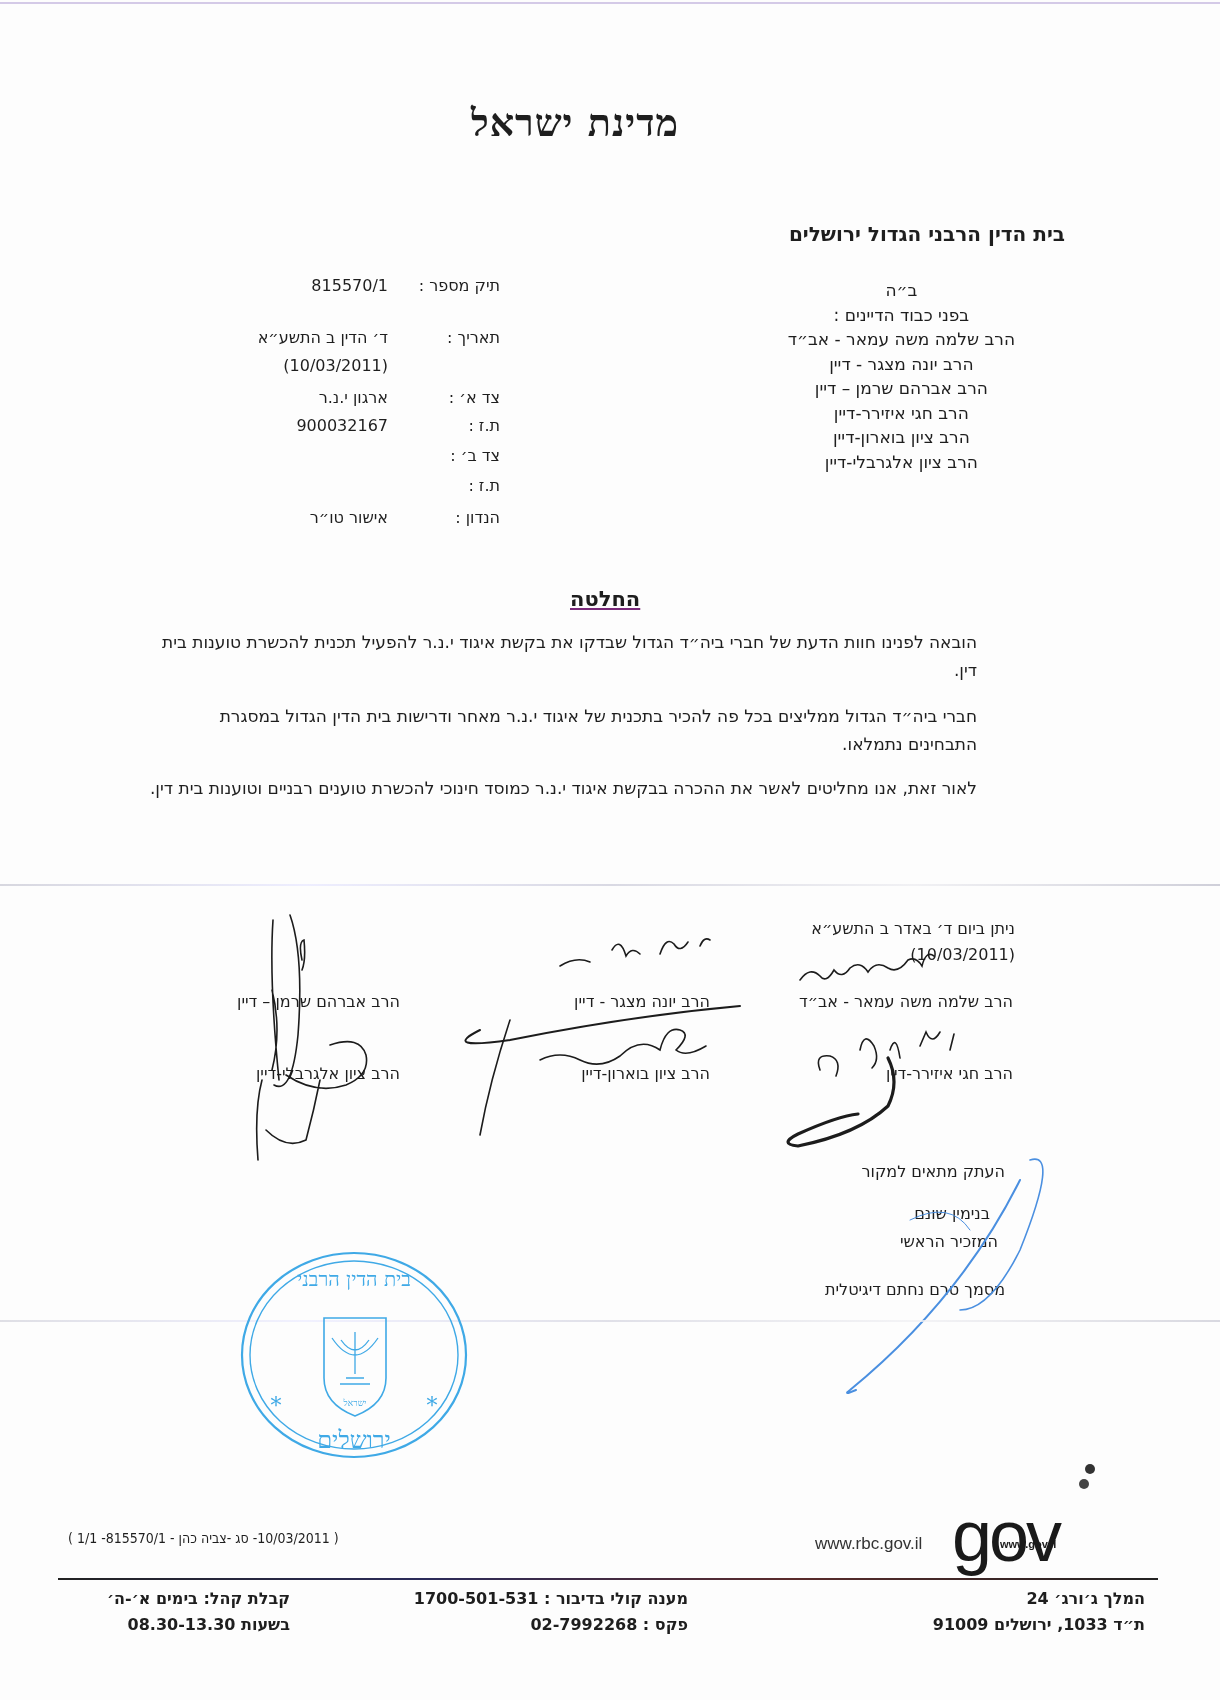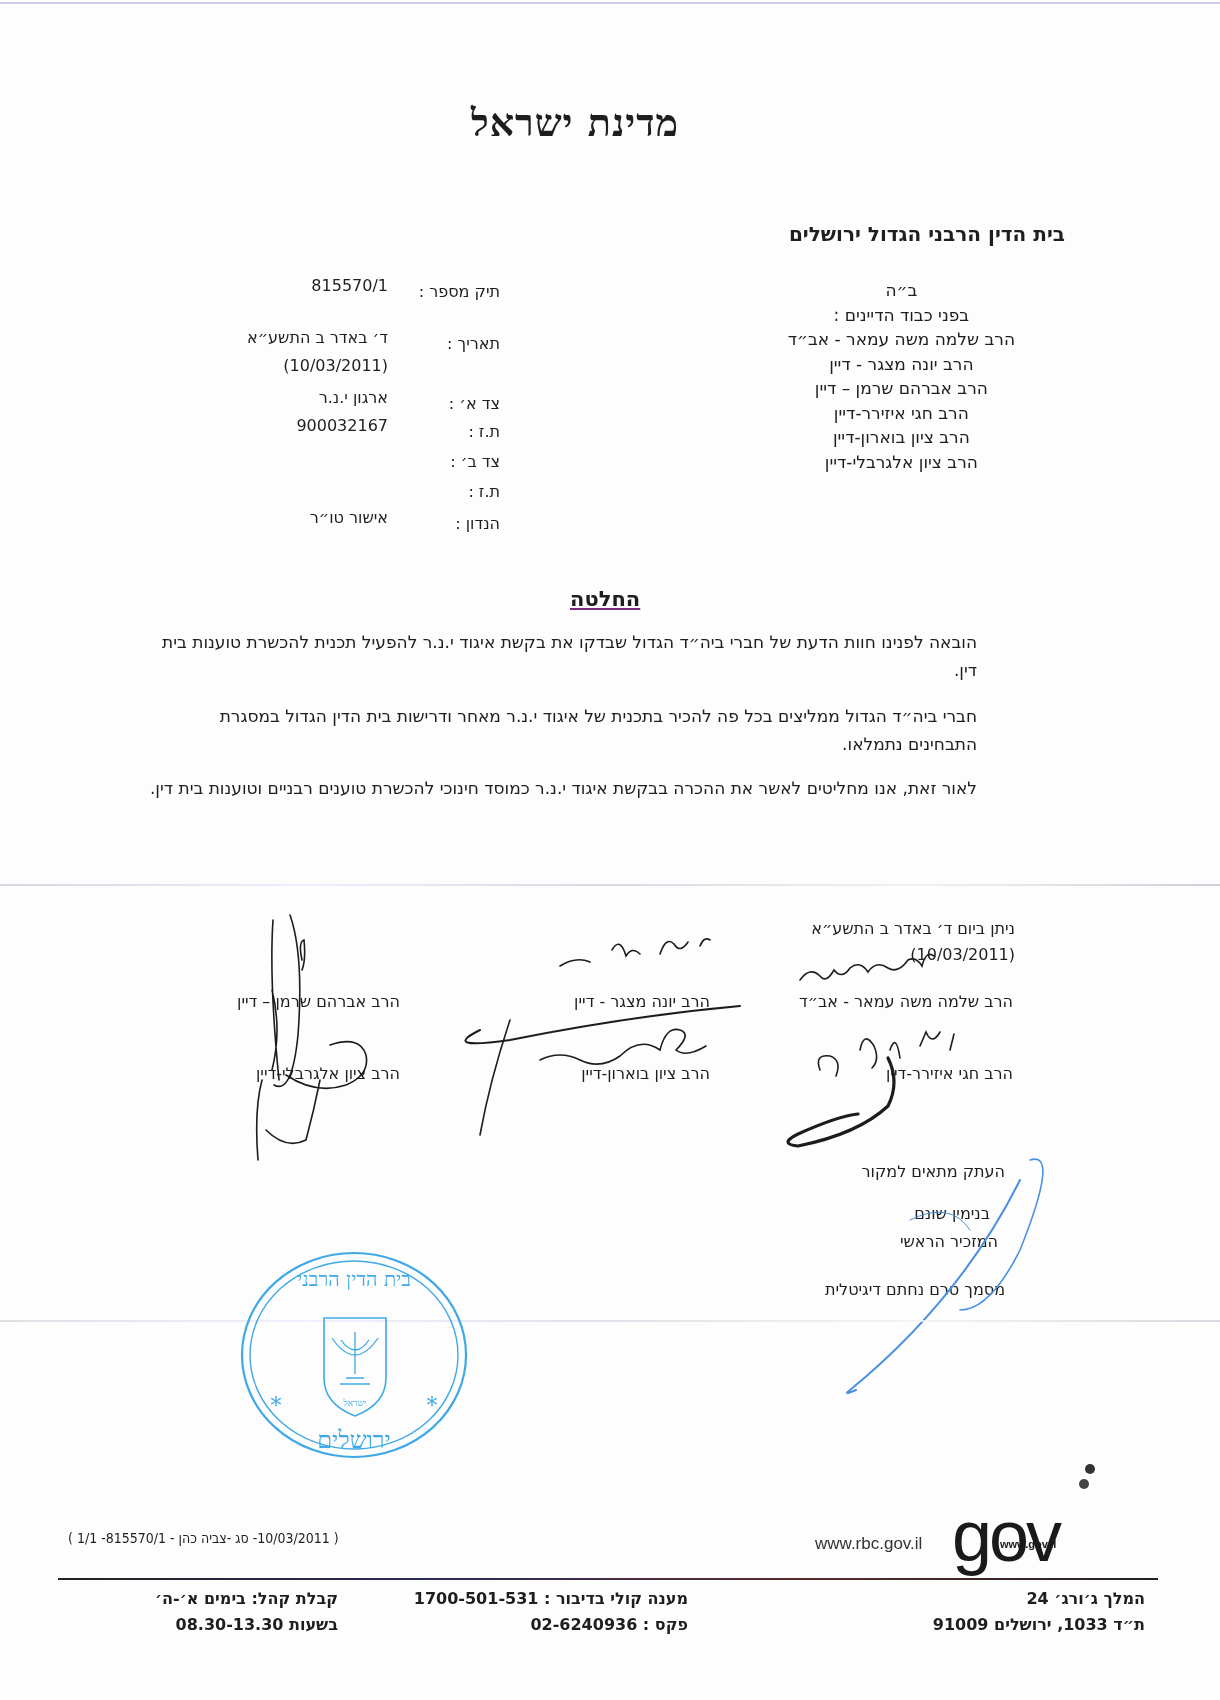--- a/index.html
+++ b/index.html
@@ -7,21 +7,21 @@
        font-family:"DejaVu Sans","Liberation Sans",sans-serif;color:#1e1e1e;}
   .abs{position:absolute;}
   .rtl{direction:rtl;text-align:right;unicode-bidi:plaintext;}
   .topline{position:absolute;left:0;top:2px;width:1220px;height:2px;background:#b9a9d8;opacity:.6;}
   .title{left:440px;top:100px;width:270px;text-align:center;font-size:38px;font-weight:bold;
          font-family:"DejaVu Serif","Liberation Serif",serif;letter-spacing:1px;}
   .court{right:155px;top:222px;font-size:20px;font-weight:bold;}
   .judges{right:205px;top:278px;font-size:17px;line-height:24.5px;text-align:center;}
   .meta{left:210px;top:276px;width:290px;font-size:16px;}
   .meta .row{position:absolute;left:0;width:290px;height:24px;}
-  .meta .lbl{position:absolute;right:0;top:0;margin-top:6px;}
+  .meta .lbl{position:absolute;right:0;top:0;}
   .meta .val{position:absolute;right:112px;top:0;white-space:nowrap;}
   .heading{left:570px;top:587px;font-size:21px;font-weight:bold;text-decoration:underline;text-decoration-color:#7a2a7a;}
   .para{right:243px;width:830px;font-size:17px;line-height:28px;}
   .fold{position:absolute;left:0;width:1220px;height:2px;background:linear-gradient(90deg,#d7d7df,#eef,#d9d9e3,#f1f1f4,#cfcfd9);}
   .given{right:205px;top:900px;font-size:16px;line-height:26px;margin-top:16px;}
   .sig{font-size:16px;white-space:nowrap;}
   .copy{right:215px;font-size:16px;}
   .footer-ref{left:68px;top:1530px;font-size:14px;font-family:"DejaVu Sans Condensed","DejaVu Sans",sans-serif;}
   .url{left:815px;top:1534px;font-size:17px;color:#333;font-family:"Liberation Sans",sans-serif;}
   .gov{left:952px;top:1465px;font-size:72px;font-family:"Liberation Sans",sans-serif;letter-spacing:-3px;color:#1a1a1a;line-height:72px;margin-top:35px;}
@@ -48,21 +48,21 @@
   <div>הרב ציון אלגרבלי-דיין</div>
 </div>
 
 <div class="abs meta rtl">
   <div class="row" style="top:0;">
     <span class="lbl">תיק מספר :</span>
     <span class="val">815570/1</span>
   </div>
   <div class="row" style="top:52px;">
     <span class="lbl">תאריך :</span>
-    <span class="val">ד׳ באדר ב התשע״א</span>
+    <span class="val">ד׳ הדין ב התשע״א</span>
   </div>
   <div class="row" style="top:80px;">
     <span class="val">(10/03/2011)</span>
   </div>
   <div class="row" style="top:112px;">
     <span class="lbl">צד א׳ :</span>
     <span class="val">ארגון י.נ.ר</span>
   </div>
   <div class="row" style="top:140px;">
     <span class="lbl">ת.ז :</span>
@@ -161,18 +161,18 @@
 <div class="abs govurl">www.gov.il</div>
 
 <div class="abs footrule"></div>
 
 <div class="abs fcol rtl" style="right:75px;">
   <div>המלך ג׳ורג׳ 24</div>
   <div>ת״ד 1033, ירושלים 91009</div>
 </div>
 <div class="abs fcol rtl" style="right:532px;">
   <div>מענה קולי בדיבור : 1700-501-531</div>
-  <div>פקס : 02-6240936</div>
+  <div>פקס : 02-7992268</div>
 </div>
-<div class="abs fcol rtl" style="right:882px;">
+<div class="abs fcol rtl" style="right:930px;">
   <div>קבלת קהל: בימים א׳-ה׳</div>
   <div>בשעות 08.30-13.30</div>
 </div>
 
 </body></html>

